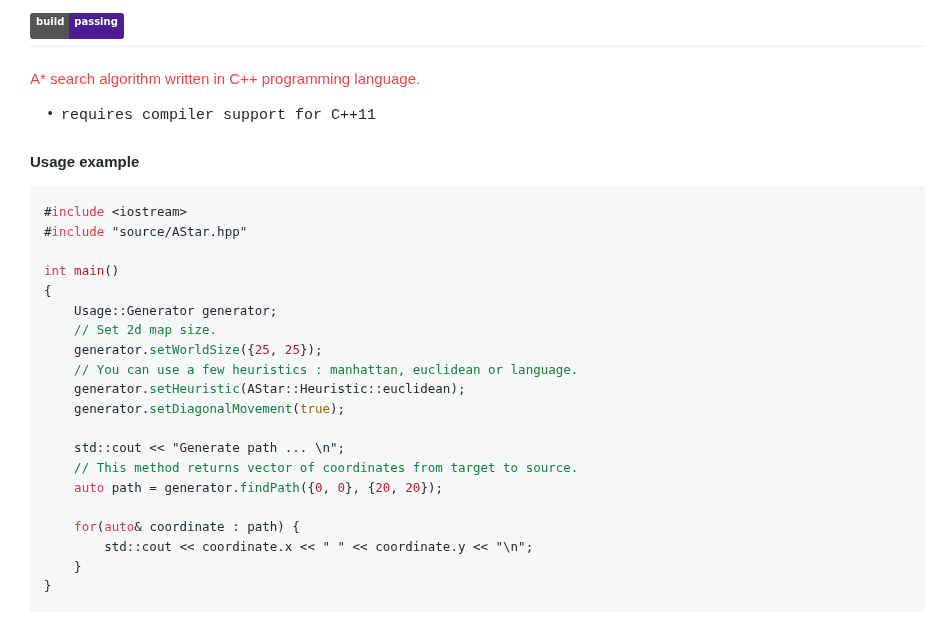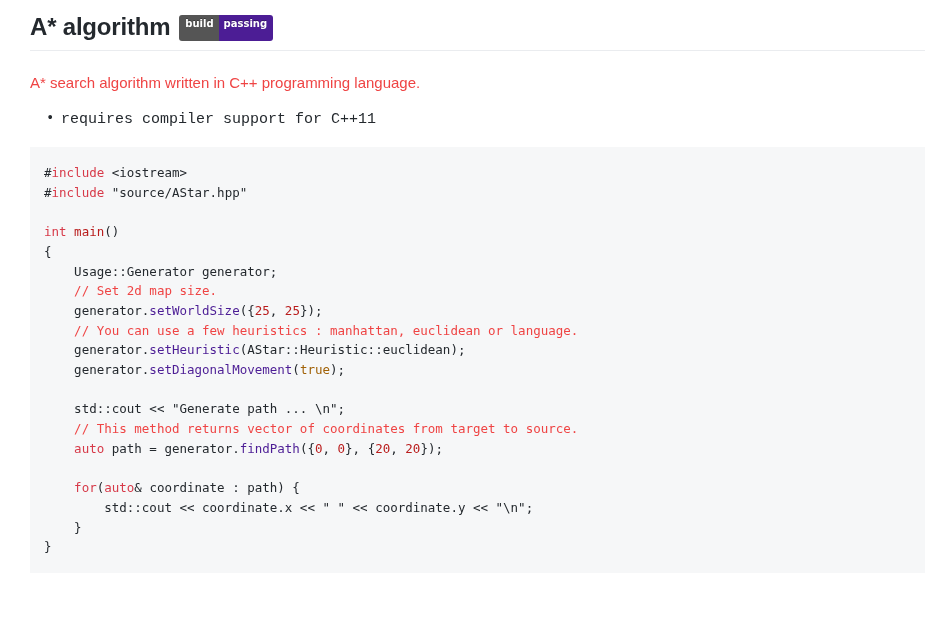--- a/index.html
+++ b/index.html
@@ -122,47 +122,47 @@
     white-space: pre;
     tab-size: 4;
   }
   .code-line {
     min-height: 19.7px;
   }
 
   
   .tok-kw      { color: #d73a49; }
   .tok-fn      { color: #b91c1c; }
-  .tok-method  { color: #4c1d95; }
+  .tok-method  { color: #15803d; }
   .tok-num     { color: #b91c1c; }
   .tok-const   { color: #a16207; }
   .tok-str     { color: #24292e; }
-  .tok-com     { color: #ef4444; }
+  .tok-com     { color: #15803d; }
   .tok-plain   { color: #24292e; }
 </style>
 </head>
 <body>
 
 <div class="readme">
 
   <div class="title-row">
-    <span class="page-title">A* algorithm</span>
 
     <span class="badge">
       <span class="badge-left" style="background: rgb(85, 85, 85);">build</span>
       <span class="badge-right" style="background: #4c1d95;">passing</span>
     </span>
   </div>
 
   <p class="intro-paragraph">A* search algorithm written in C++ programming language.</p>
 
   <ul class="feature-list">
     <li>requires compiler support for C++11</li>
   </ul>
 
+  <h2 class="section-heading">Usage example</h2>
 
   <div class="code-block" style="background: rgb(246, 247, 248);">
     <pre><code id="code-root"><span class="code-line"><span class="tok-plain">#</span><span class="tok-kw">include</span><span class="tok-plain"> &lt;iostream&gt;</span></span>
 <span class="code-line"><span class="tok-plain">#</span><span class="tok-kw">include</span><span class="tok-plain"> "source/AStar.hpp"</span></span>
 <span class="code-line"></span>
 <span class="code-line"><span class="tok-kw">int</span><span class="tok-plain"> </span><span class="tok-fn">main</span><span class="tok-plain">()</span></span>
 <span class="code-line"><span class="tok-plain">{</span></span>
 <span class="code-line"><span class="tok-plain">    Usage::Generator generator;</span></span>
 <span class="code-line"><span class="tok-com">    // Set 2d map size.</span></span>
 <span class="code-line"><span class="tok-plain">    generator.</span><span class="tok-method">setWorldSize</span><span class="tok-plain">({</span><span class="tok-num">25</span><span class="tok-plain">, </span><span class="tok-num">25</span><span class="tok-plain">});</span></span>

